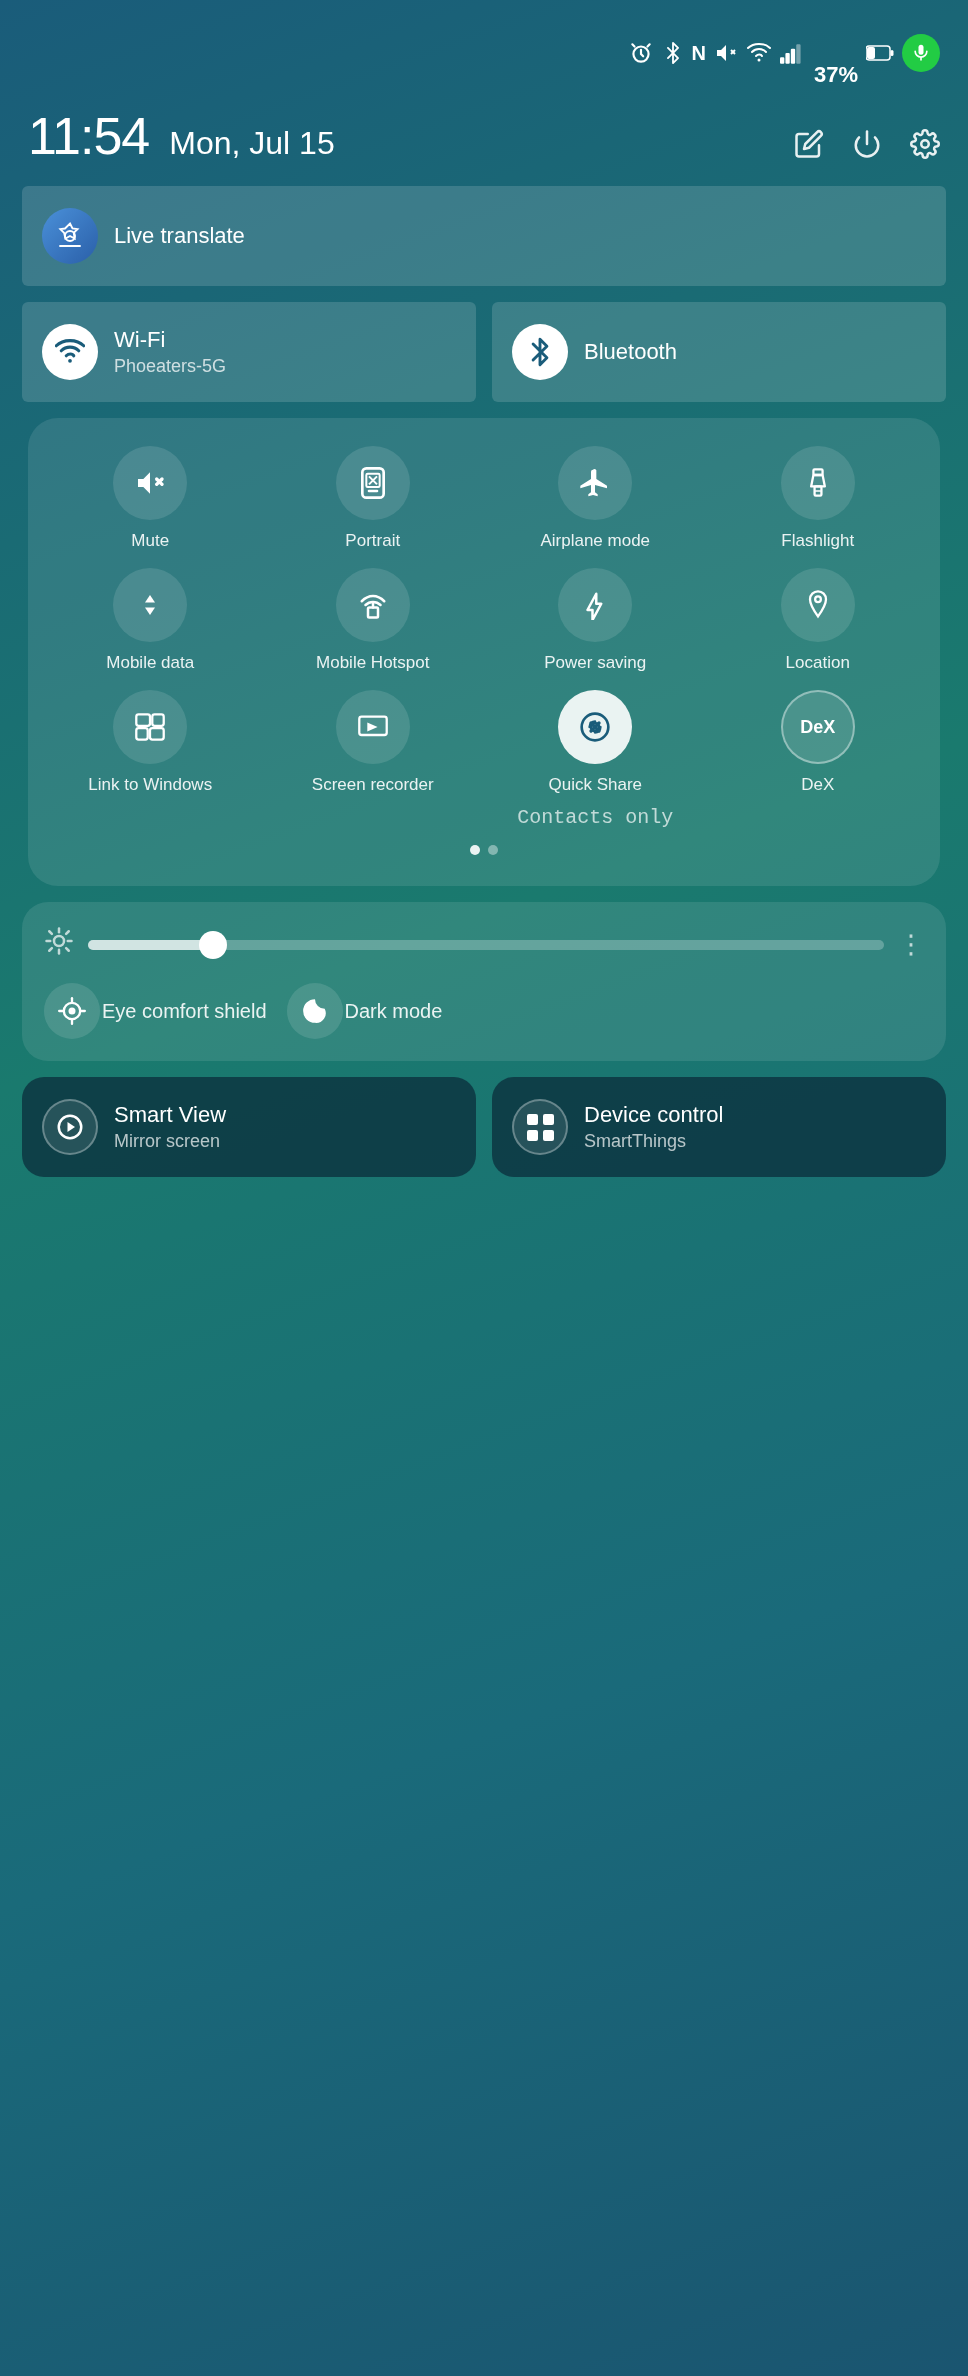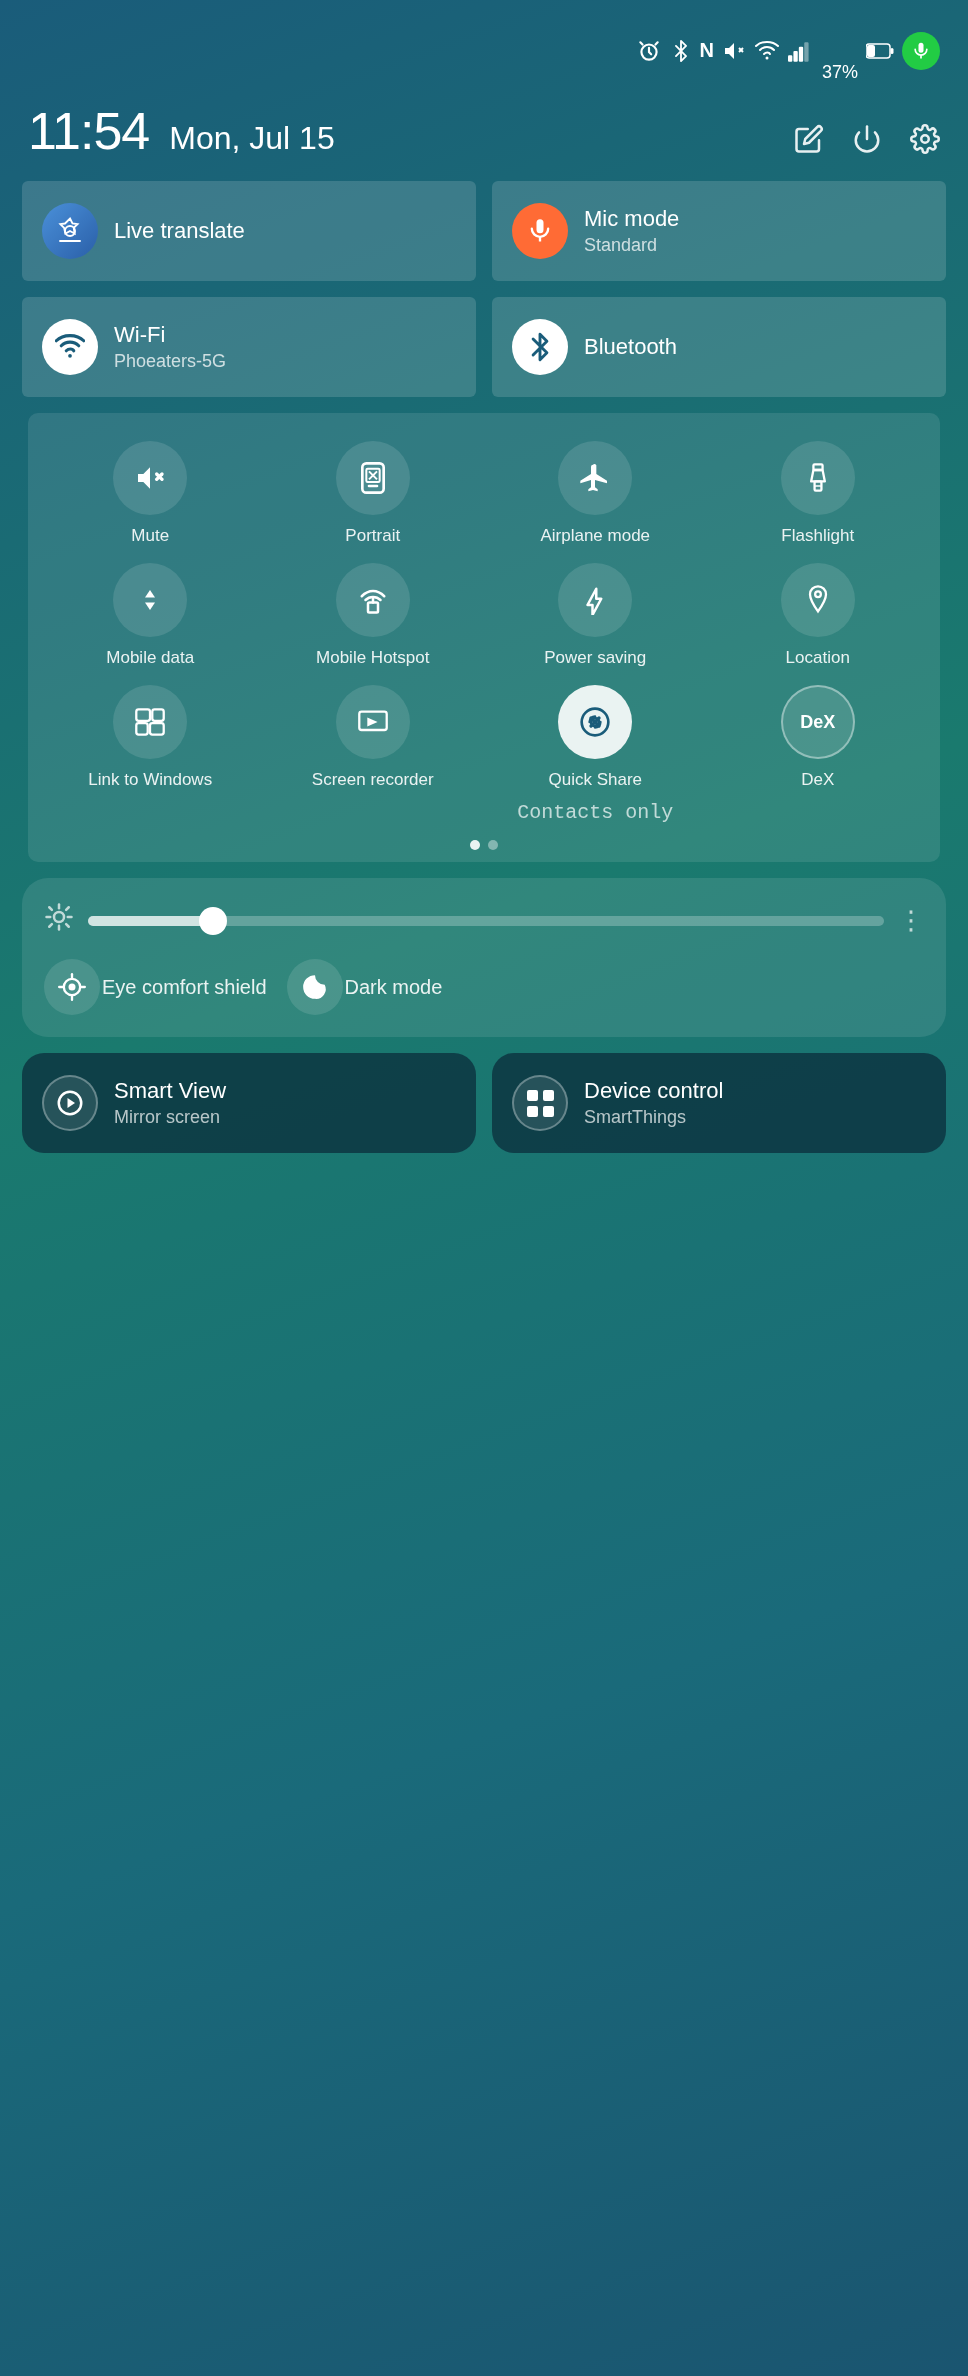--- a/index.html
+++ b/index.html
@@ -21,22 +21,22 @@
       padding: 18px 28px 10px;
       gap: 10px;
     }
     .status-icons {
       display: flex;
       align-items: center;
       gap: 8px;
       font-size: 22px;
     }
     .battery-text {
-      font-size: 18px;
-      font-weight: 400;
+      font-size: 22px;
+      font-weight: 700;
       margin-top: 44px;
     }
     .mic-status-icon {
       width: 38px;
       height: 38px;
       background: #22cc44;
       border-radius: 50%;
       display: flex;
       align-items: center;
       justify-content: center;
@@ -122,22 +122,22 @@
     .tile-subtitle {
       font-size: 18px;
       opacity: 0.75;
       margin-top: 3px;
     }
 
     
     .grid-panel {
       margin: 16px 28px;
       background: rgba(255,255,255,0.1);
-      border-radius: 10px;
-      padding: 28px 16px 12px;
+      border-radius: 30px;
+      padding: 28px 16px 31px;
     }
     .grid-row {
       display: grid;
       grid-template-columns: repeat(4, 1fr);
       gap: 10px;
       margin-bottom: 16px;
     }
     .grid-item {
       display: flex;
       flex-direction: column;
@@ -383,33 +383,20 @@
           <path d="M12 2l2 4 4 .5-3 3 .7 4.5L12 12l-3.7 2-1-4.5-3-3L8 6z" fill="none" stroke="white" stroke-width="1.5"></path>
           <circle cx="12" cy="12" r="4" fill="none" stroke="white" stroke-width="1.5"></circle>
           <path d="M4 20h16" stroke="white" stroke-width="1.5" stroke-linecap="round"></path>
         </svg>
     </div>
     <div class="quick-tile-text">
       <span class="tile-title">Live translate</span>
     </div>
   </div>
 
-  <div class="quick-tile">
-    <div class="quick-tile-icon tile-icon-mic">
-      <svg width="28" height="28" viewBox="0 0 24 24" fill="white">
-          <rect x="9" y="2" width="6" height="12" rx="3" fill="white"></rect>
-          <path d="M5 10a7 7 0 0014 0" stroke="white" stroke-width="2" fill="none" stroke-linecap="round"></path>
-          <line x1="12" y1="17" x2="12" y2="21" stroke="white" stroke-width="2"></line>
-        </svg>
-    </div>
-    <div class="quick-tile-text">
-      <span class="tile-title">Mic mode</span>
-      <span class="tile-subtitle">Standard</span>
-    </div>
-  </div>
 </div>
 
 <div class="quick-tiles-row">
 
   <div class="quick-tile">
     <div class="quick-tile-icon tile-icon-wifi">
       <svg width="30" height="28" viewBox="0 0 24 22" fill="none">
           <path d="M1 6c5.5-5.5 16.5-5.5 22 0" stroke="#1a5c7a" stroke-width="2.5" stroke-linecap="round"></path>
           <path d="M5 10c3.9-3.9 10.1-3.9 14 0" stroke="#1a5c7a" stroke-width="2.5" stroke-linecap="round"></path>
           <path d="M9 14c1.9-1.9 5.1-1.9 6 0" stroke="#1a5c7a" stroke-width="2.5" stroke-linecap="round"></path>

